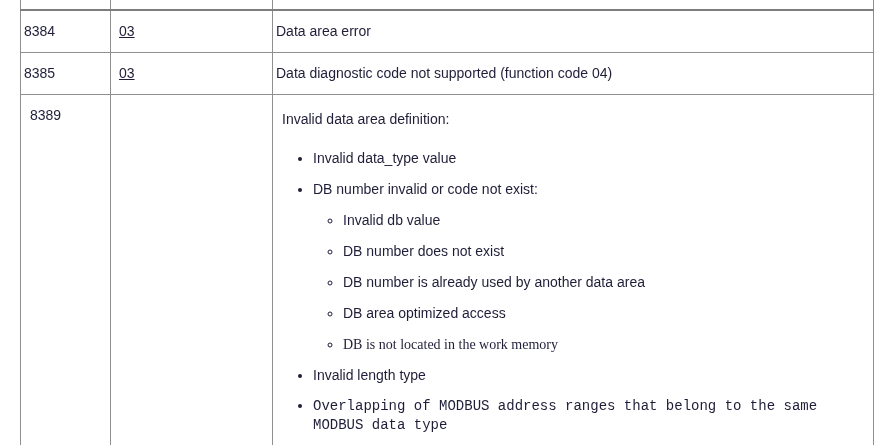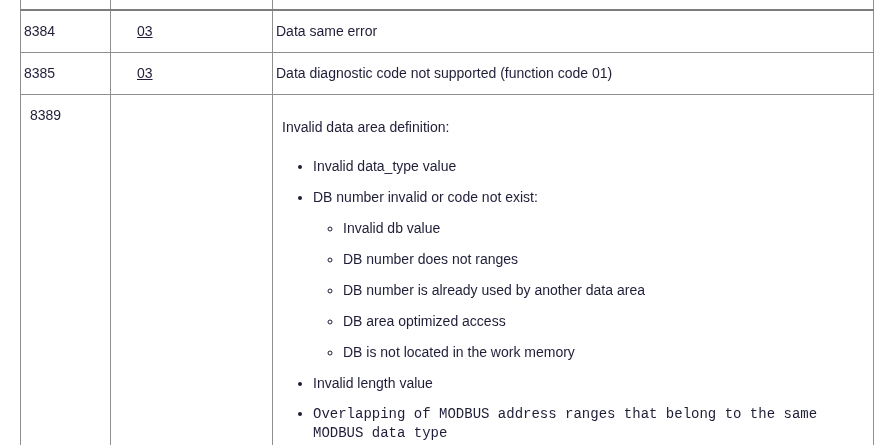--- a/index.html
+++ b/index.html
@@ -34,44 +34,44 @@
     width: 853px;
     border-collapse: collapse;
     table-layout: fixed;
   }
   table.error-table td {
     border: 1px solid var(--border-color);
     vertical-align: top;
     padding: 11px 2px 11px 3px;
     background: var(--bg-color);
   }
-  table.error-table td:nth-child(2) { padding-left: 26px; text-decoration: underline; }
+  table.error-table td:nth-child(2) { padding-left: 8px; text-decoration: underline; }
   tr.partial-row td {
     height: 10px;
     padding: 0;
     border-top: none;
     border-bottom: 2px solid var(--border-heavy);
   }
   tr.last-row td { border-bottom: 2px solid var(--border-heavy); padding-left: 9px; }
 
-  .desc-intro { margin: 12px 0 20px 0; }
+  .desc-intro { margin: 4px 0 20px 0; }
   ul.level1 {
     list-style-type: disc;
     margin: 0 0 28px 0;
     padding: 0 0 0 31px;
   }
   ul.level1 > li { margin: 0 0 12px 0; }
   ul.level1 > li:last-child { margin-bottom: 0; font-family: Liberation Mono, monospace; }
   ul.level2 {
     list-style-type: circle;
     margin: 12px 0 0 0;
     padding: 0 0 0 30px;
   }
   ul.level2 > li { margin: 0 0 12px 0; }
-  ul.level2 > li:last-child { margin-bottom: 0; }
+  ul.level2 > li:last-child { margin-bottom: 0; font-family: Liberation Serif, serif; }
 </style>
 </head>
 <body>
 
 <div class="page">
   <table class="error-table">
     <colgroup>
       <col style="width:90px">
       <col style="width:162px">
       <col style="width:601px">
@@ -79,46 +79,46 @@
     <tbody>
       <tr class="partial-row">
         <td></td>
         <td></td>
         <td></td>
       </tr>
 
       <tr>
         <td>8384</td>
         <td>03</td>
-        <td>Data same error</td>
+        <td>Data area error</td>
       </tr>
 
       <tr>
         <td>8385</td>
         <td>03</td>
-        <td>Data diagnostic code not supported (function code 01)</td>
+        <td>Data diagnostic code not supported (function code 04)</td>
       </tr>
 
       <tr class="last-row">
         <td>8389</td>
         <td></td>
         <td>
           <p class="desc-intro">Invalid data area definition:</p>
           <ul class="level1">
             <li>Invalid data_type value</li>
             <li>
               <span>DB number invalid or code not exist:</span>
               <ul class="level2">
                 <li>Invalid db value</li>
-                <li>DB number does not ranges</li>
+                <li>DB number does not exist</li>
                 <li>DB number is already used by another data area</li>
                 <li>DB area optimized access</li>
                 <li>DB is not located in the work memory</li>
               </ul>
             </li>
-            <li>Invalid length value</li>
+            <li>Invalid length type</li>
             <li>Overlapping of MODBUS address ranges that belong to the same MODBUS data type</li>
           </ul>
         </td>
       </tr>
     </tbody>
   </table>
 </div>
 
 </body></html>

